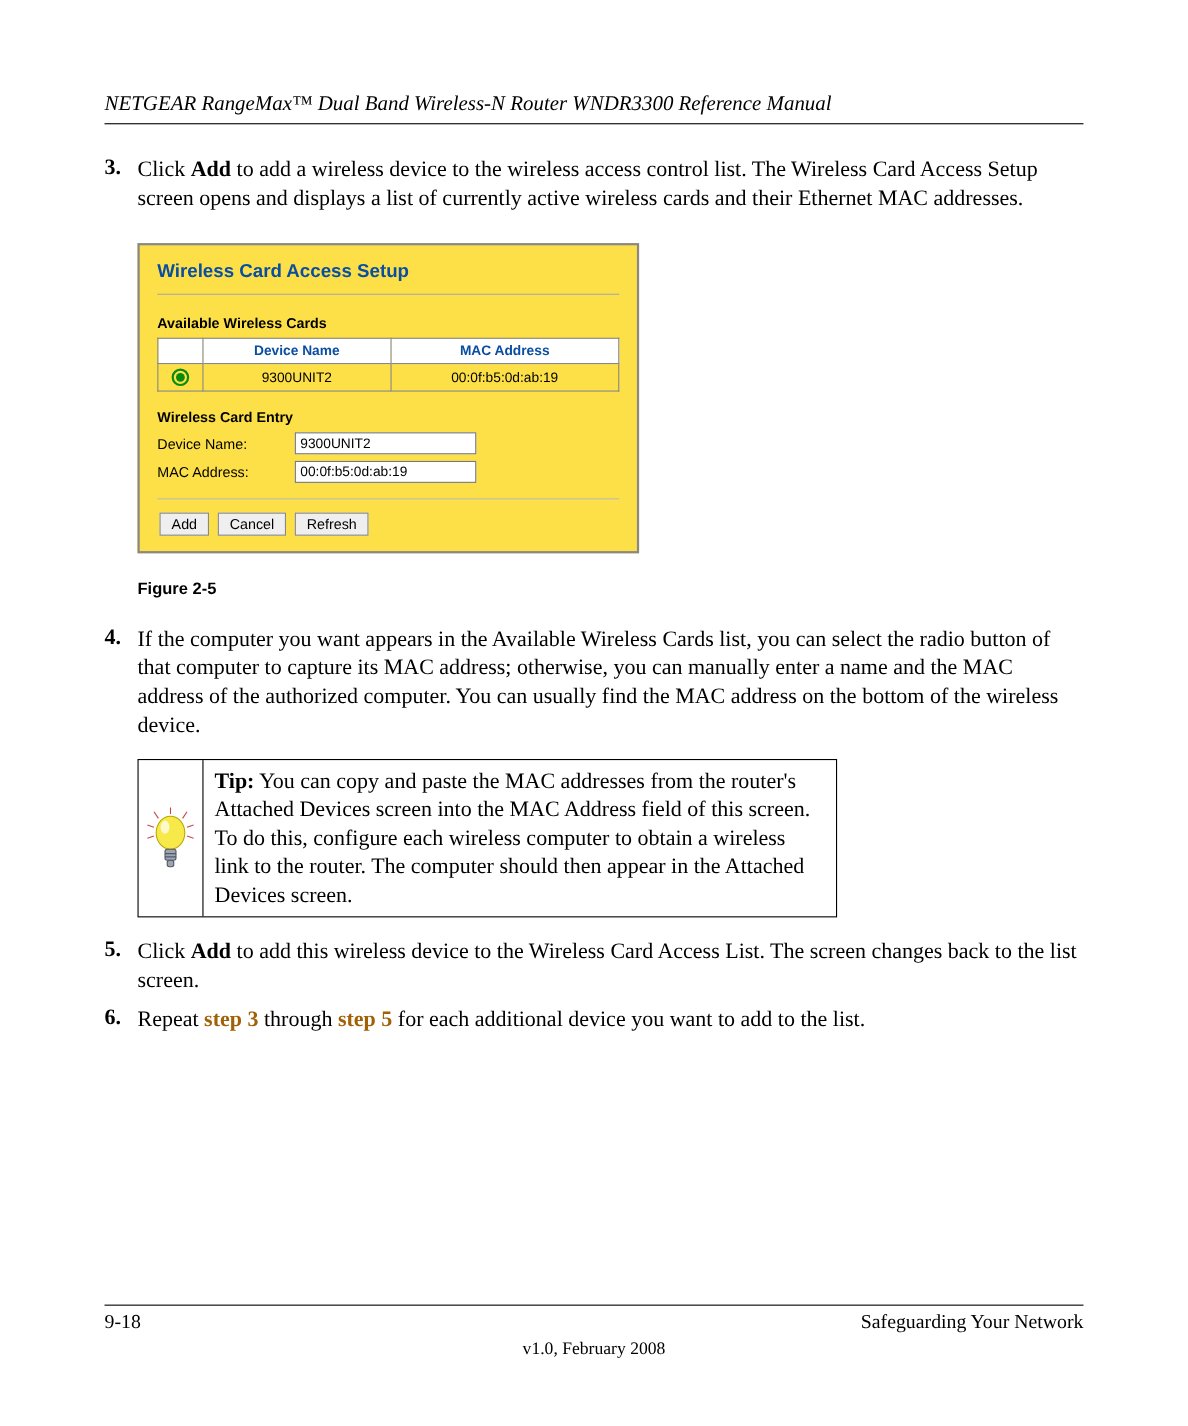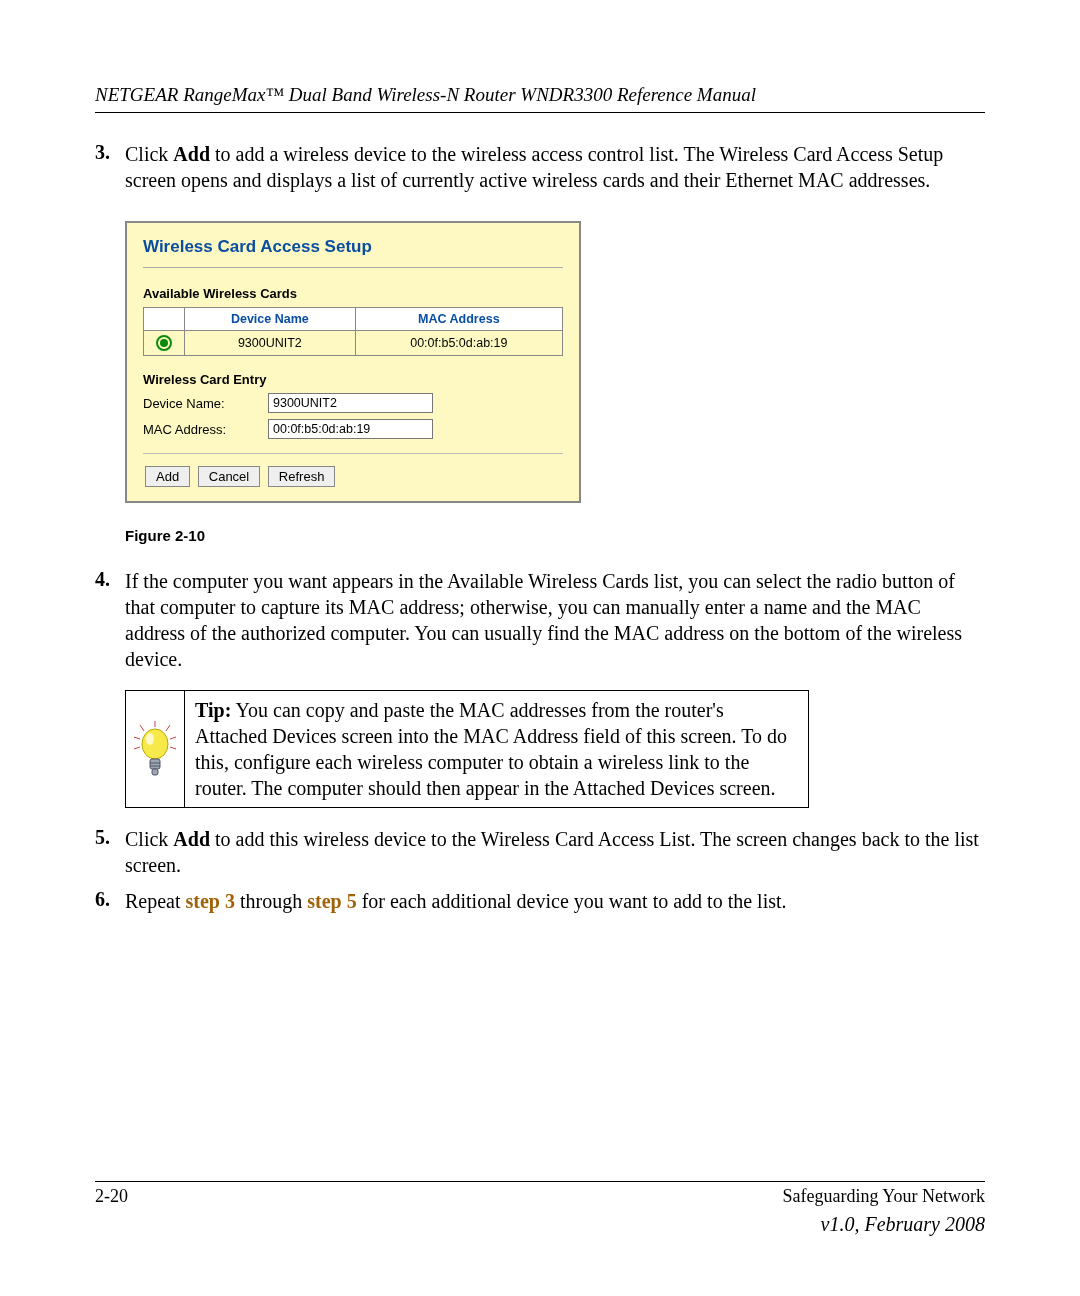--- a/index.html
+++ b/index.html
@@ -42,21 +42,21 @@
     line-height: 1.3;
   }
   .bold { font-weight: bold; }
   .link { color: #a16207; font-weight: bold; }
   .figure-wrap {
     margin: 28px 0 10px 30px;
   }
   .panel {
     width: 420px;
     border: 2px solid #888;
-    background: #fef9c3;
+    background: #fde047;
     padding: 14px 16px 14px 16px;
     font-family: Arial, Helvetica, sans-serif;
     font-size: 13px;
     color: #000;
   }
   .panel-title {
     color: #0a4ea3;
     font-size: 17px;
     font-weight: bold;
     margin-bottom: 10px;
@@ -142,21 +142,21 @@
     cursor: pointer;
   }
   .figcap {
     font-family: Arial, Helvetica, sans-serif;
     font-weight: bold;
     font-size: 15px;
     margin: 24px 0 24px 0;
   }
   .tipbox {
     margin: 18px 0 18px 30px;
-    width: 684px;
+    width: 636px;
     border: 1.5px solid #000;
     box-sizing: border-box;
     display: flex;
   }
   .tip-icon-cell {
     border-right: 1.5px solid #000;
     width: 66px;
     display: flex;
     align-items: center;
     justify-content: center;
@@ -178,23 +178,22 @@
     border: none;
     border-top: 1.5px solid #000;
     margin: 0 0 4px 0;
   }
   .footer-row {
     display: flex;
     justify-content: space-between;
     font-size: 18px;
   }
   .footer-version {
-    text-align: right;
-    font-style: italic;
-    font-size: 20px;
+    text-align: center;
+    font-size: 16px;
     margin-top: 6px;
   }
 </style>
 </head>
 <body>
 
 <div class="page">
   <div class="header-title">NETGEAR RangeMax™ Dual Band Wireless-N Router WNDR3300 Reference Manual</div>
   <hr class="header-rule">
 
@@ -236,21 +235,21 @@
         <input class="entry-input" value="00:0f:b5:0d:ab:19" style="">
       </div>
 
       <hr class="panel-divider">
       <div class="btn-row">
         <span class="btn">Add</span>
         <span class="btn">Cancel</span>
         <span class="btn">Refresh</span>
       </div>
     </div>
-    <div class="figcap">Figure 2-10</div>
+    <div class="figcap">Figure 2-5</div>
   </div>
 
   <div class="step">
     <div class="step-num">4.</div>
     <div class="step-body">If the computer you want appears in the Available Wireless Cards list, you can select the radio button of that computer to capture its MAC address; otherwise, you can manually enter a name and the MAC address of the authorized computer. You can usually find the MAC address on the bottom of the wireless device.</div>
   </div>
 
   <div class="tipbox">
     <div class="tip-icon-cell">
       <svg class="bulb-svg" viewBox="0 0 50 60">
@@ -287,17 +286,17 @@
     <div class="step-num">6.</div>
     <div class="step-body">
       <span>Repeat </span><span class="link">step 3</span><span> through </span><span class="link">step 5</span><span> for each additional device you want to add to the list.</span>
     </div>
   </div>
 </div>
 
 <div class="footer">
   <hr class="footer-rule">
   <div class="footer-row">
-    <span>2-20</span>
+    <span>9-18</span>
     <span>Safeguarding Your Network</span>
   </div>
   <div class="footer-version">v1.0, February 2008</div>
 </div>
 
 </body></html>

